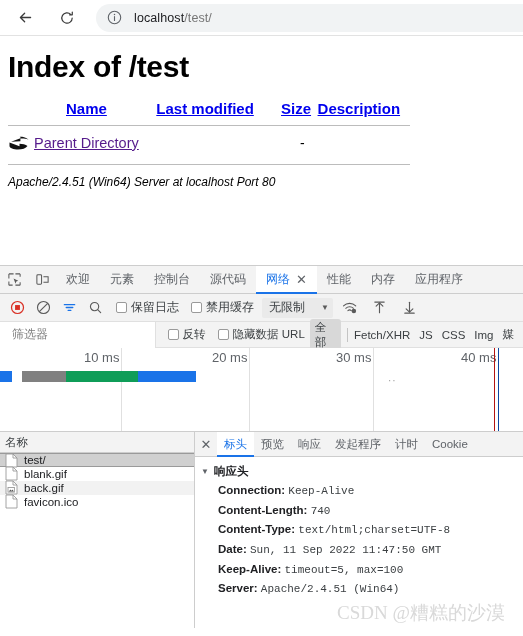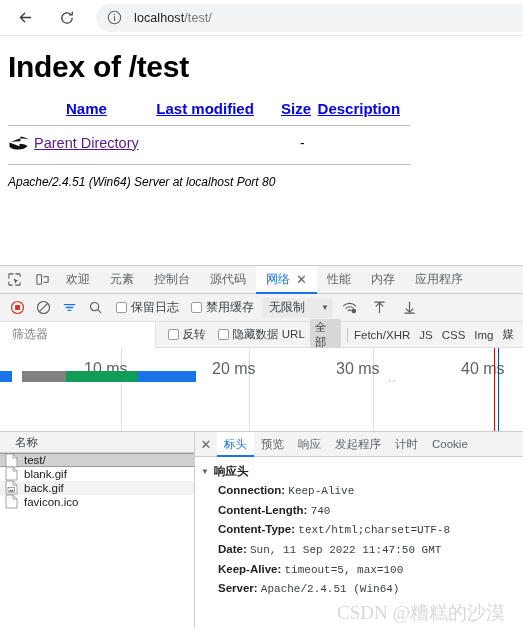--- a/index.html
+++ b/index.html
@@ -122,33 +122,33 @@
   }
   .fb-sep { width:1px; height:14px; background:#c4c4c4; margin: 0 6px; }
   .fb-type { font-size: 11.5px; color: #3c4043; margin-right: 9px; white-space:nowrap; }
 
   
   .dt-overview {
     position: relative; height: 84px; background: #fff; border-bottom: 1px solid #cdcdcd; overflow:hidden;
   }
   .ov-grid { position:absolute; inset:0; }
   .ov-vline { position: absolute; top: 0; bottom: 0; width: 1px; background: #e0e0e0; }
-  .ov-lbl { position: absolute; top: 12px; font-size: 16px; color: #5f6368; }
+  .ov-lbl { position: absolute; top: 2px; font-size: 13px; color: #5f6368; }
   .ov-bar { position: absolute; left: 0; top: 23px; height: 11px; display: flex; }
   .ov-seg { height: 11px; }
   .ov-dots { position: absolute; top: 27px; font-size: 10px; color: #9a9a9a; letter-spacing:1px; }
   .ov-red { position:absolute; top:0; bottom:0; width:1px; background:#b31412; }
   .ov-blue { position:absolute; top:0; bottom:0; width:1px; background:#0d47a1; }
 
   
   .dt-bottom { display: flex; height: 196px; }
   .req-list { width: 195px; border-right: 1px solid #cdcdcd; background: #fff; }
   .req-head {
     height: 21px; background: #f3f3f3; border-bottom: 1px solid #cdcdcd;
-    display: flex; align-items: center; padding-left: 15px; font-size: 11.5px; color: #3c4043;
+    display: flex; align-items: center; padding-left: 5px; font-size: 11.5px; color: #3c4043;
   }
   .req-row {
     height: 14px; display: flex; align-items: center; padding-left: 5px;
     font-size: 11.5px; color: #202124; border-bottom: 1px solid transparent;
   }
   .req-row.selected { background: #d0d0d0; border-bottom: 1px solid #9a9a9a; border-top:1px solid #9a9a9a; }
   .req-row.alt { background: #f2f2f2; }
   .req-ico { width: 13px; height: 15px; margin-right: 6px; flex: 0 0 auto; }
 
   .detail { flex: 1; background: #fff; display: flex; flex-direction: column; }

